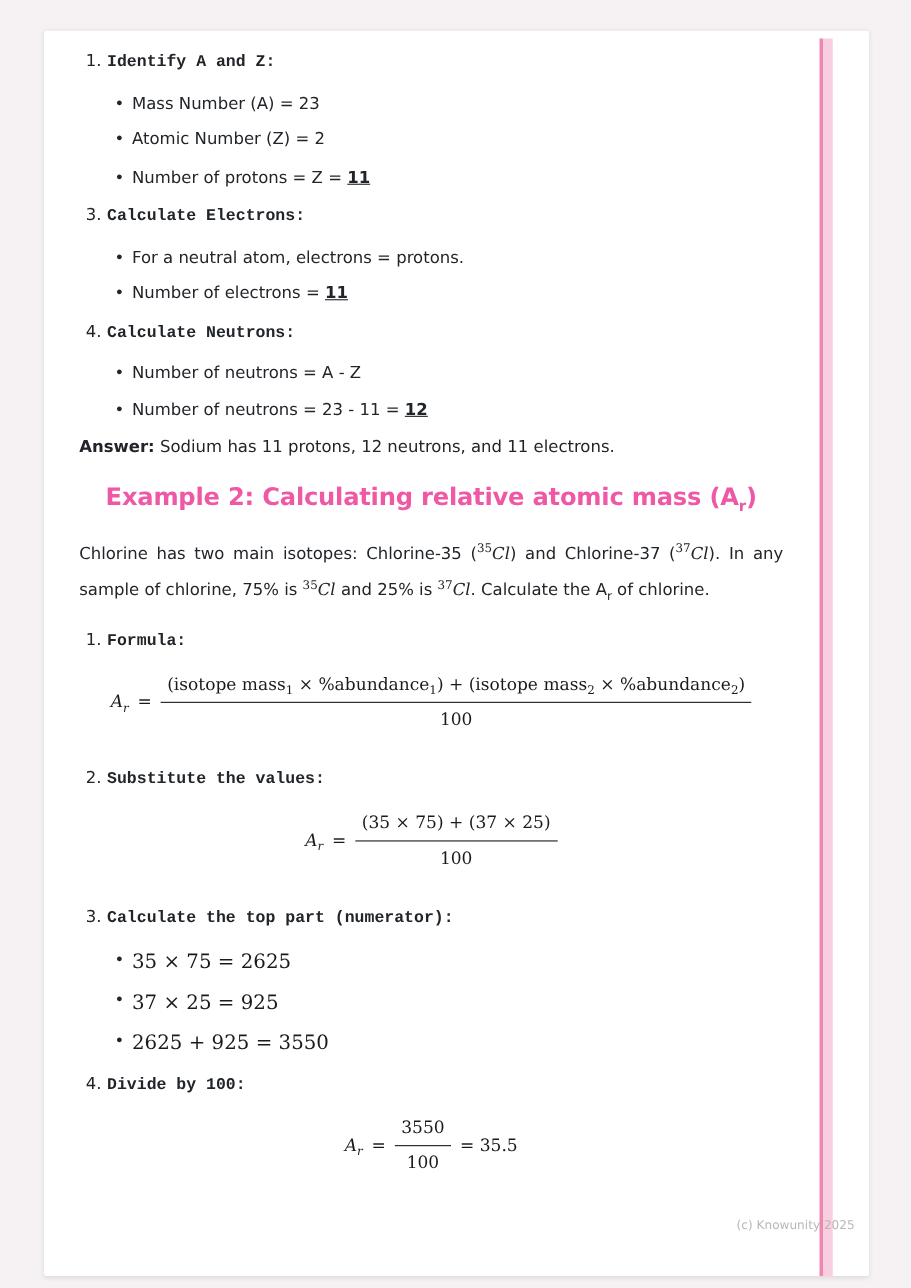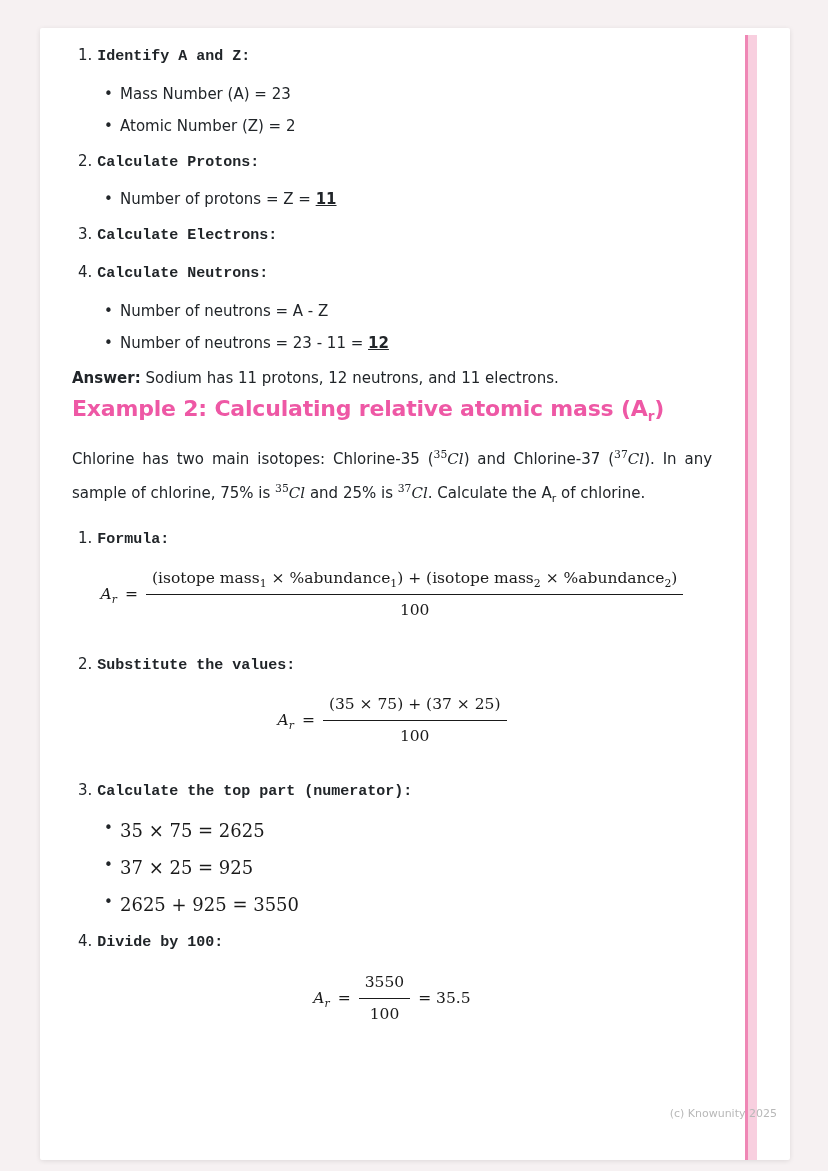--- a/index.html
+++ b/index.html
@@ -44,25 +44,26 @@
   .step-head { margin-left: 6px; margin-bottom: 14px; }
   .num { margin-right: 5px; }
   .step-label { font-weight: bold; font-family: Liberation Mono, monospace; }
   .bullets { list-style: none; margin-left: 32px; }
   .bullets li { display: flex; margin-bottom: 10px; }
   .bullets li::before { content: "•"; width: 16px; flex: none; }
   .li-text b { font-weight: bold; text-decoration: underline; }
   .answer { margin-top: 4px; }
   
   .heading {
-    margin: 3px 0 18px;
+    margin: 18px 0 18px;
     font-size: 22px;
     font-weight: bold;
     letter-spacing: -0.2px;
     color: #ee58a5;
+    text-align: center;
   }
   .heading sub { font-size: 0.62em; line-height: 0; }
   
   .intro {
     text-align: justify;
     line-height: 2.25;
     margin-bottom: 16px;
   }
   .imath { font-family: "DejaVu Serif", "Liberation Serif", serif; }
   i.imath { font-style: italic; }
@@ -106,34 +107,39 @@
           <li>
             <span class="li-text"><span>Mass Number (A) = 23</span><b></b></span>
           </li>
           <li>
             <span class="li-text"><span>Atomic Number (Z) = 2</span><b></b></span>
           </li>
         </ul>
       </div>
 
       <div class="step">
-        <div class="step-head">
-          <span class="num">2.</span><span class="step-label">Calculate Protons:</span>
-        </div>
         <ul class="bullets">
           <li>
             <span class="li-text"><span>Number of protons = Z = </span><b>11</b></span>
           </li>
         </ul>
       </div>
 
       <div class="step">
         <div class="step-head">
           <span class="num">3.</span><span class="step-label">Calculate Electrons:</span>
         </div>
+        <ul class="bullets">
+          <li>
+            <span class="li-text"><span>For a neutral atom, electrons = protons.</span><b></b></span>
+          </li>
+          <li>
+            <span class="li-text"><span>Number of electrons = </span><b>11</b></span>
+          </li>
+        </ul>
       </div>
 
       <div class="step">
         <div class="step-head">
           <span class="num">4.</span><span class="step-label">Calculate Neutrons:</span>
         </div>
         <ul class="bullets">
           <li>
             <span class="li-text"><span>Number of neutrons = A - Z</span><b></b></span>
           </li>

